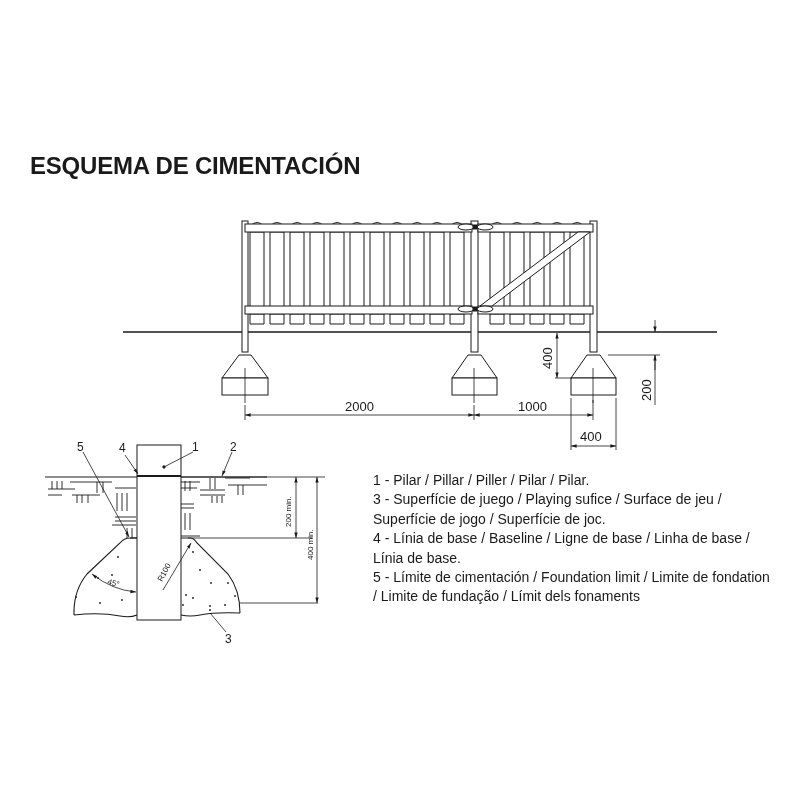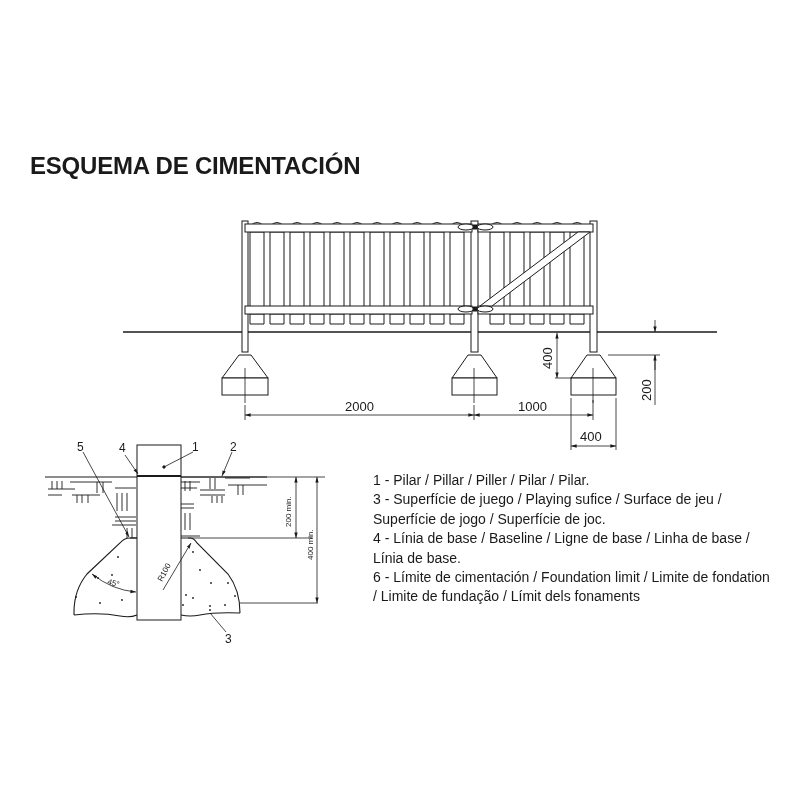--- a/index.html
+++ b/index.html
@@ -229,14 +229,14 @@
   <text class="dim-sm" x="0" y="0" transform="translate(291,527) rotate(-90)">200 min.</text>
   <text class="dim-sm" x="0" y="0" transform="translate(313,560) rotate(-90)">400 min.</text>
   <text class="dim-sm" x="107" y="584" transform="rotate(15,107,584)">45°</text>
   <text class="dim-sm" x="0" y="0" transform="translate(162,582) rotate(-62)">R100</text>
 </svg>
 
 <div class="legend">
   <div>1 - Pilar / Pillar / Piller / Pilar / Pilar.</div>
   <div>3 - Superfície de juego / Playing sufice / Surface de jeu / Superfície de jogo / Superfície de joc.</div>
   <div>4 - Línia de base / Baseline / Ligne de base / Linha de base / Línia de base.</div>
-  <div>6 - Límite de cimentación / Foundation limit / Limite de fondation / Limite de fundação / Límit dels fonaments</div>
+  <div>5 - Límite de cimentación / Foundation limit / Limite de fondation / Limite de fundação / Límit dels fonaments</div>
 </div>
 
 </body></html>

